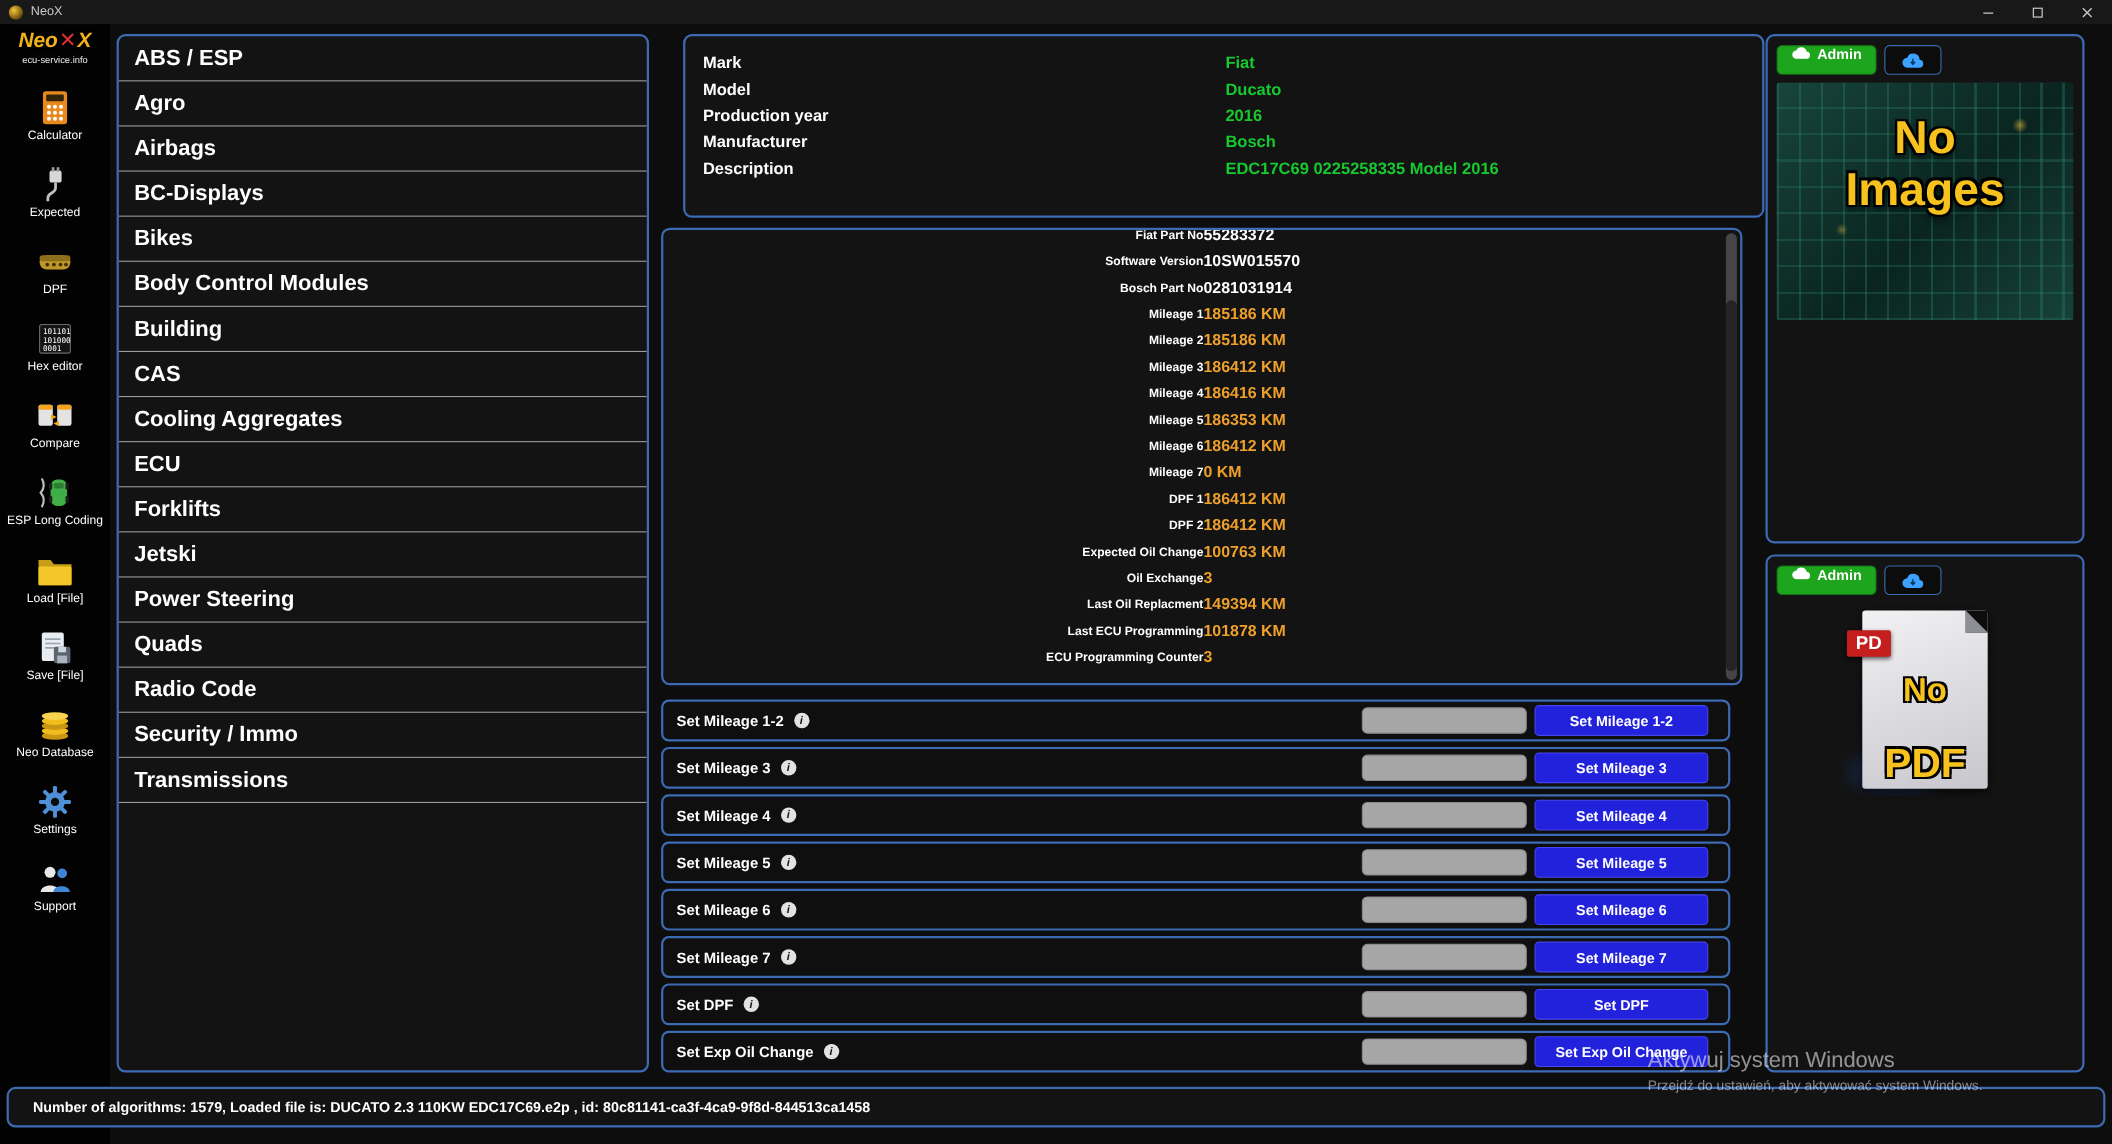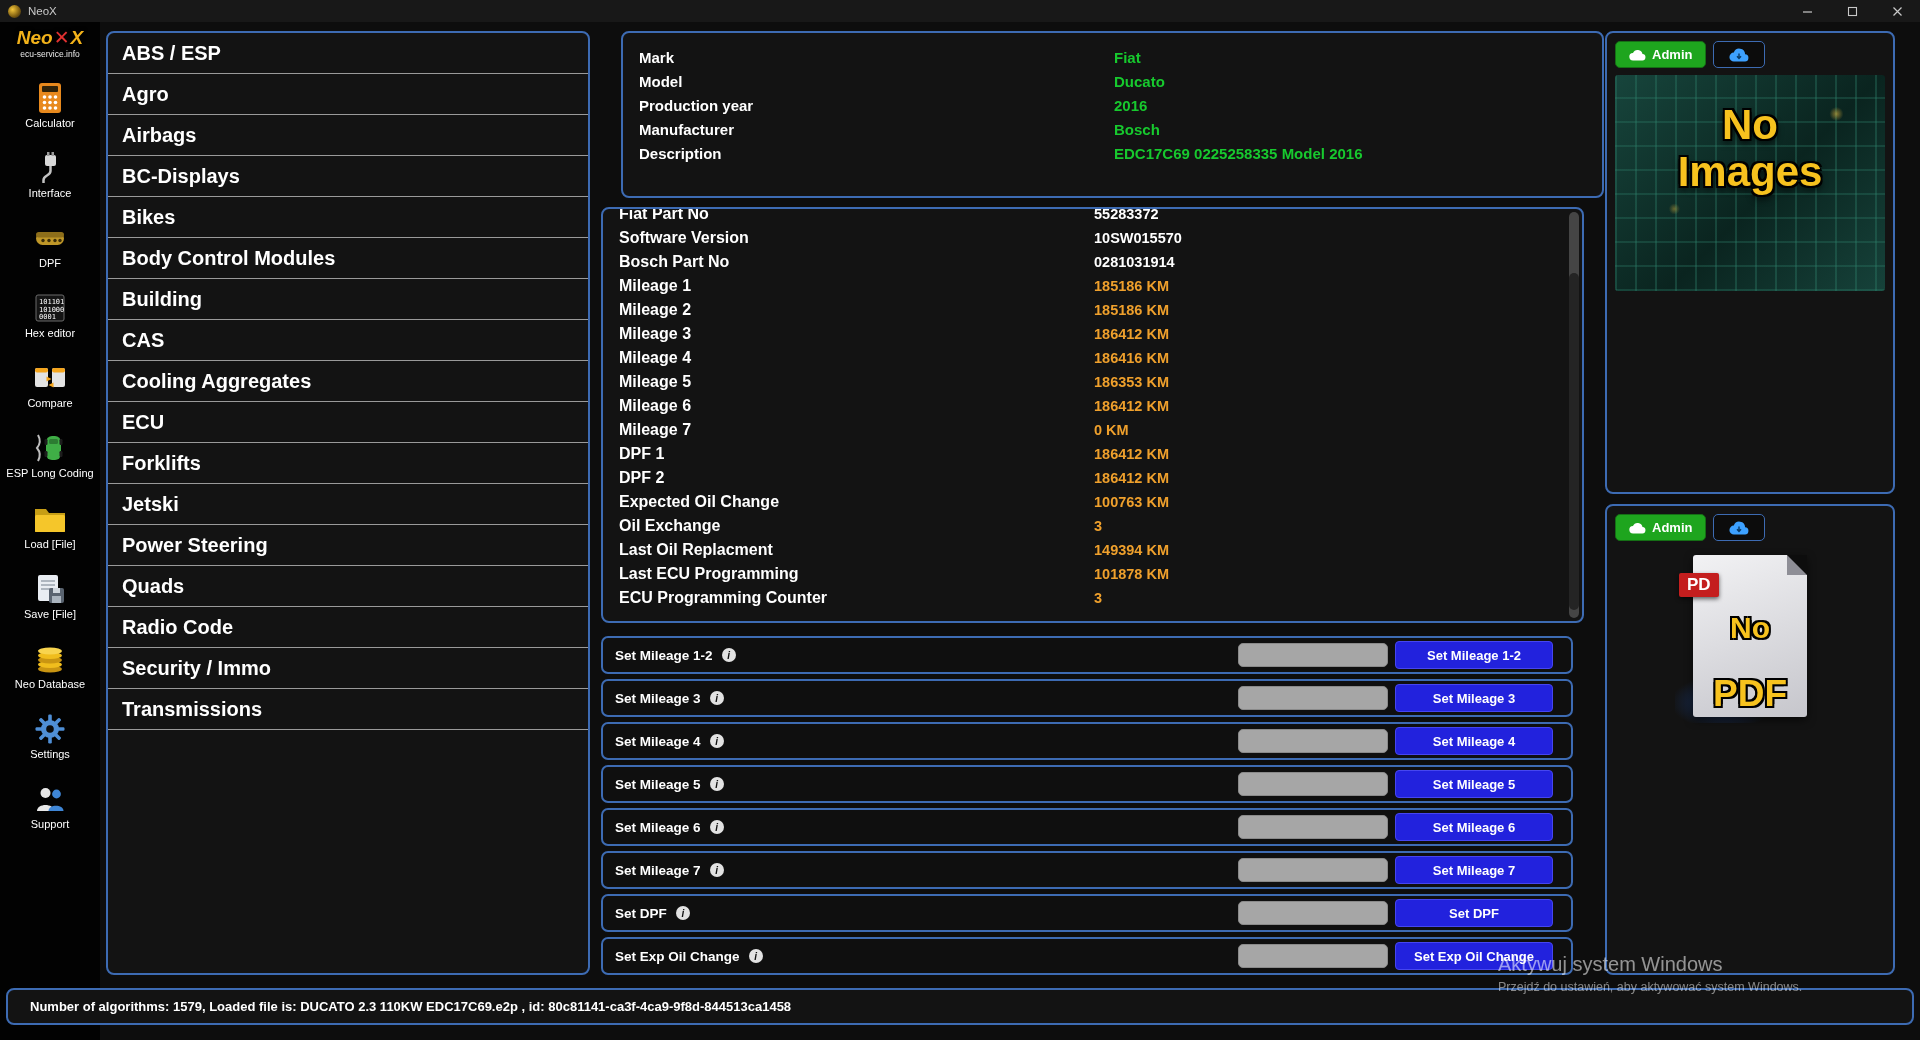--- a/index.html
+++ b/index.html
@@ -42,21 +42,21 @@
     border-bottom:1px solid #9a9a9a; cursor:pointer; }
   .cat-item span { color:#ffffff; font-size:20px; font-weight:bold; }
 
   
   .info-panel { left:601px; top:31px; width:983px; height:167px; padding:12px 0 0 16px;margin-left:20px; }
   .data-panel { left:601px; top:207px; width:983px; height:416px; overflow:hidden;
     padding:0 0 0 16px; }
   .data-rows { margin-top:-7px; }
   .kv-row { display:flex; height:24px; align-items:center; }
   .kv-label { width:475px; color:#ffffff; font-size:15px; font-weight:bold; }
-  .data-panel .kv-label { font-size:16px; }
+  .data-panel .kv-label { font-size:11px;text-align:right; }
   .kv-value { font-size:15px; font-weight:bold; }
   .data-panel .kv-value { font-size:14.5px; }
   .kv-value.green { color:var(--value-green,#17c92e); }
   .kv-value.orange { color:var(--value-orange,#efa02c); }
   .kv-value.white { color:#ffffff; }
   .scrollbar { position:absolute; right:3px; top:3px; bottom:3px; width:10px;
     background:#454545; border-radius:5px; }
   .scrollbar .thumb { position:absolute; left:0; width:10px; top:15%; height:83%;
     background:#242424; border-radius:5px; }
 
@@ -76,21 +76,21 @@
   .action-btn { width:158px; height:28px; background:var(--button-blue,#2222dd);
     border:1px solid #4646f0; border-radius:4px; color:#ffffff; font-size:13px;
     font-weight:bold; cursor:pointer; font-family:"Liberation Sans","DejaVu Sans",sans-serif; }
 
   
   .right-top { left:1605px; top:31px; width:290px; height:463px; padding:8px; }
   .right-bottom { left:1605px; top:504px; width:290px; height:471px; padding:8px; }
   .admin-row { display:flex; gap:7px; }
   .admin-btn { height:27px; padding:0 13px; background:var(--admin-green,#1ea51e);
     border:1px solid #156f15; border-radius:5px; color:#fff; font-size:13px; font-weight:bold;
-    display:flex; align-items:center; gap:6px; cursor:pointer;
+    display:flex; align-items:flex-start; gap:6px; cursor:pointer;
     font-family:"Liberation Sans","DejaVu Sans",sans-serif; }
   .cloud-btn { width:52px; height:27px; background:#0c0c0c; border:1px solid var(--panel-border,#3d6bb3);
     border-radius:5px; display:flex; align-items:center; justify-content:center; cursor:pointer; }
   .pcb-image { margin-top:7px; height:216px; border-radius:3px; overflow:hidden;
     background:
       radial-gradient(10px 10px at 82% 18%, rgba(240,190,60,.55), transparent 70%),
       radial-gradient(8px 8px at 22% 62%, rgba(240,190,60,.4), transparent 70%),
       repeating-linear-gradient(90deg, rgba(46,130,108,.35) 0 2px, transparent 2px 20px),
       repeating-linear-gradient(0deg, rgba(46,130,108,.3) 0 2px, transparent 2px 24px),
       linear-gradient(135deg,#17453c,#0a241f 55%,#16423a); }
@@ -176,21 +176,21 @@
       <span class="side-label">Calculator</span>
     </div>
 
     <div class="side-item">
       <span class="side-icon"><svg width="34" height="34" viewBox="0 0 34 34">
             <rect x="12" y="4" width="11" height="11" rx="2" fill="#d8d8d8"></rect>
             <rect x="14" y="1" width="2.5" height="4" fill="#9a9a9a"></rect>
             <rect x="18.5" y="1" width="2.5" height="4" fill="#9a9a9a"></rect>
             <path d="M17.5 15 v5 c0 5 -7 4 -7 9 v3" stroke="#c2c2c2" stroke-width="2.5" fill="none"></path>
           </svg></span>
-      <span class="side-label">Interface</span>
+      <span class="side-label">Expected</span>
     </div>
 
     <div class="side-item">
       <span class="side-icon"><svg width="34" height="34" viewBox="0 0 34 34">
             <rect x="3" y="11" width="28" height="13" rx="6.5" fill="#bf9728"></rect>
             <rect x="3" y="11" width="28" height="5.5" rx="2.75" fill="#8d6e1a"></rect>
             <g fill="#3c2e09">
               <circle cx="10" cy="19.5" r="1.7"></circle>
               <circle cx="16" cy="19.5" r="1.7"></circle>
               <circle cx="22" cy="19.5" r="1.7"></circle>

